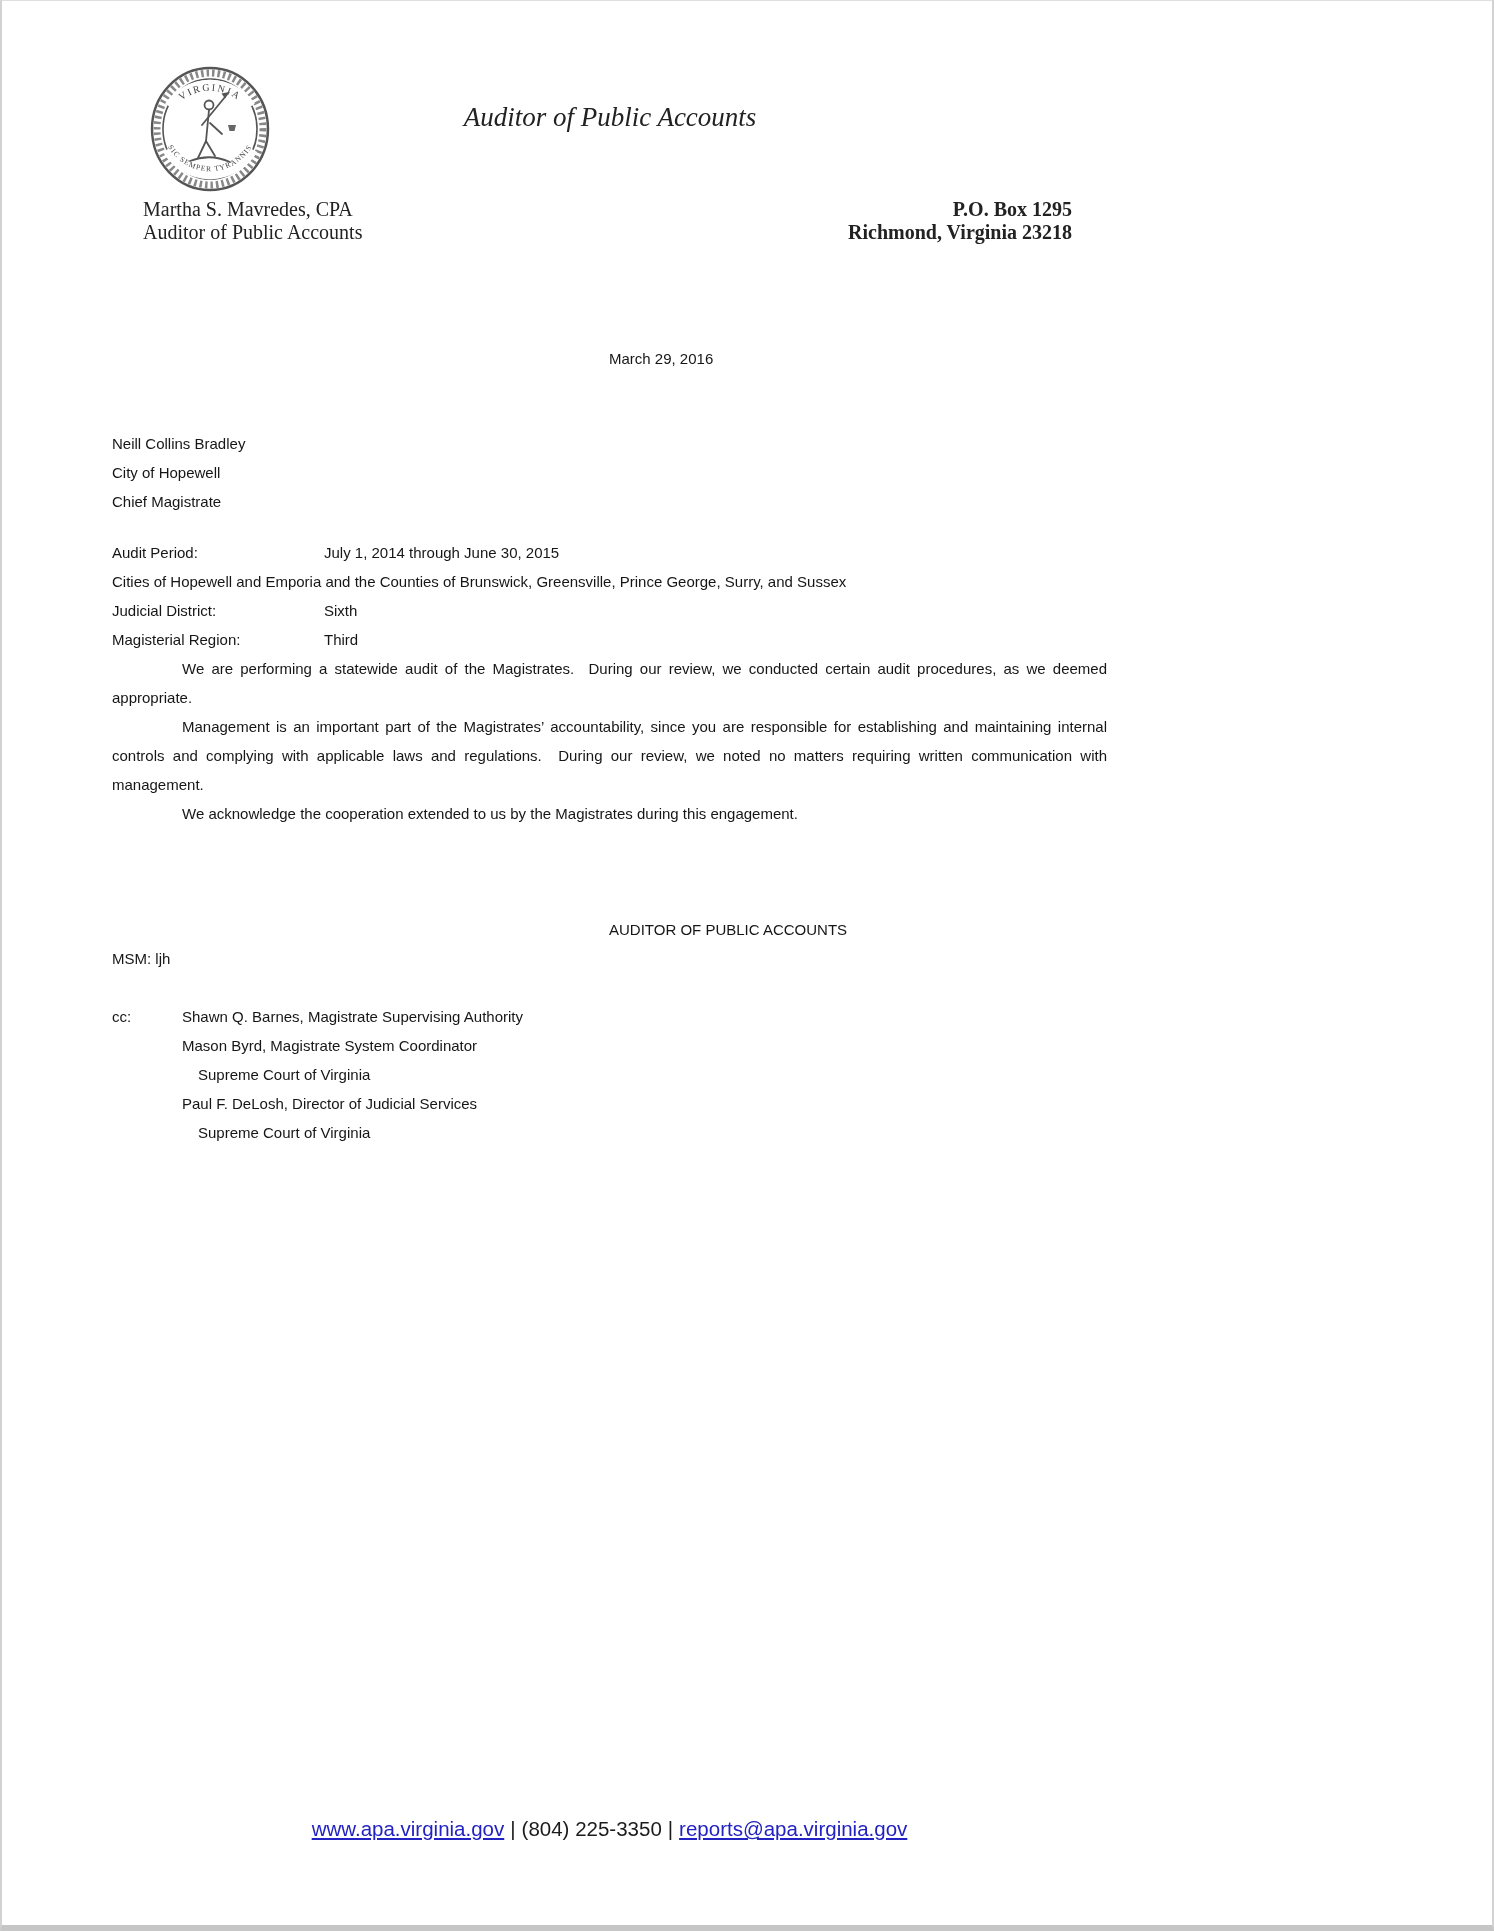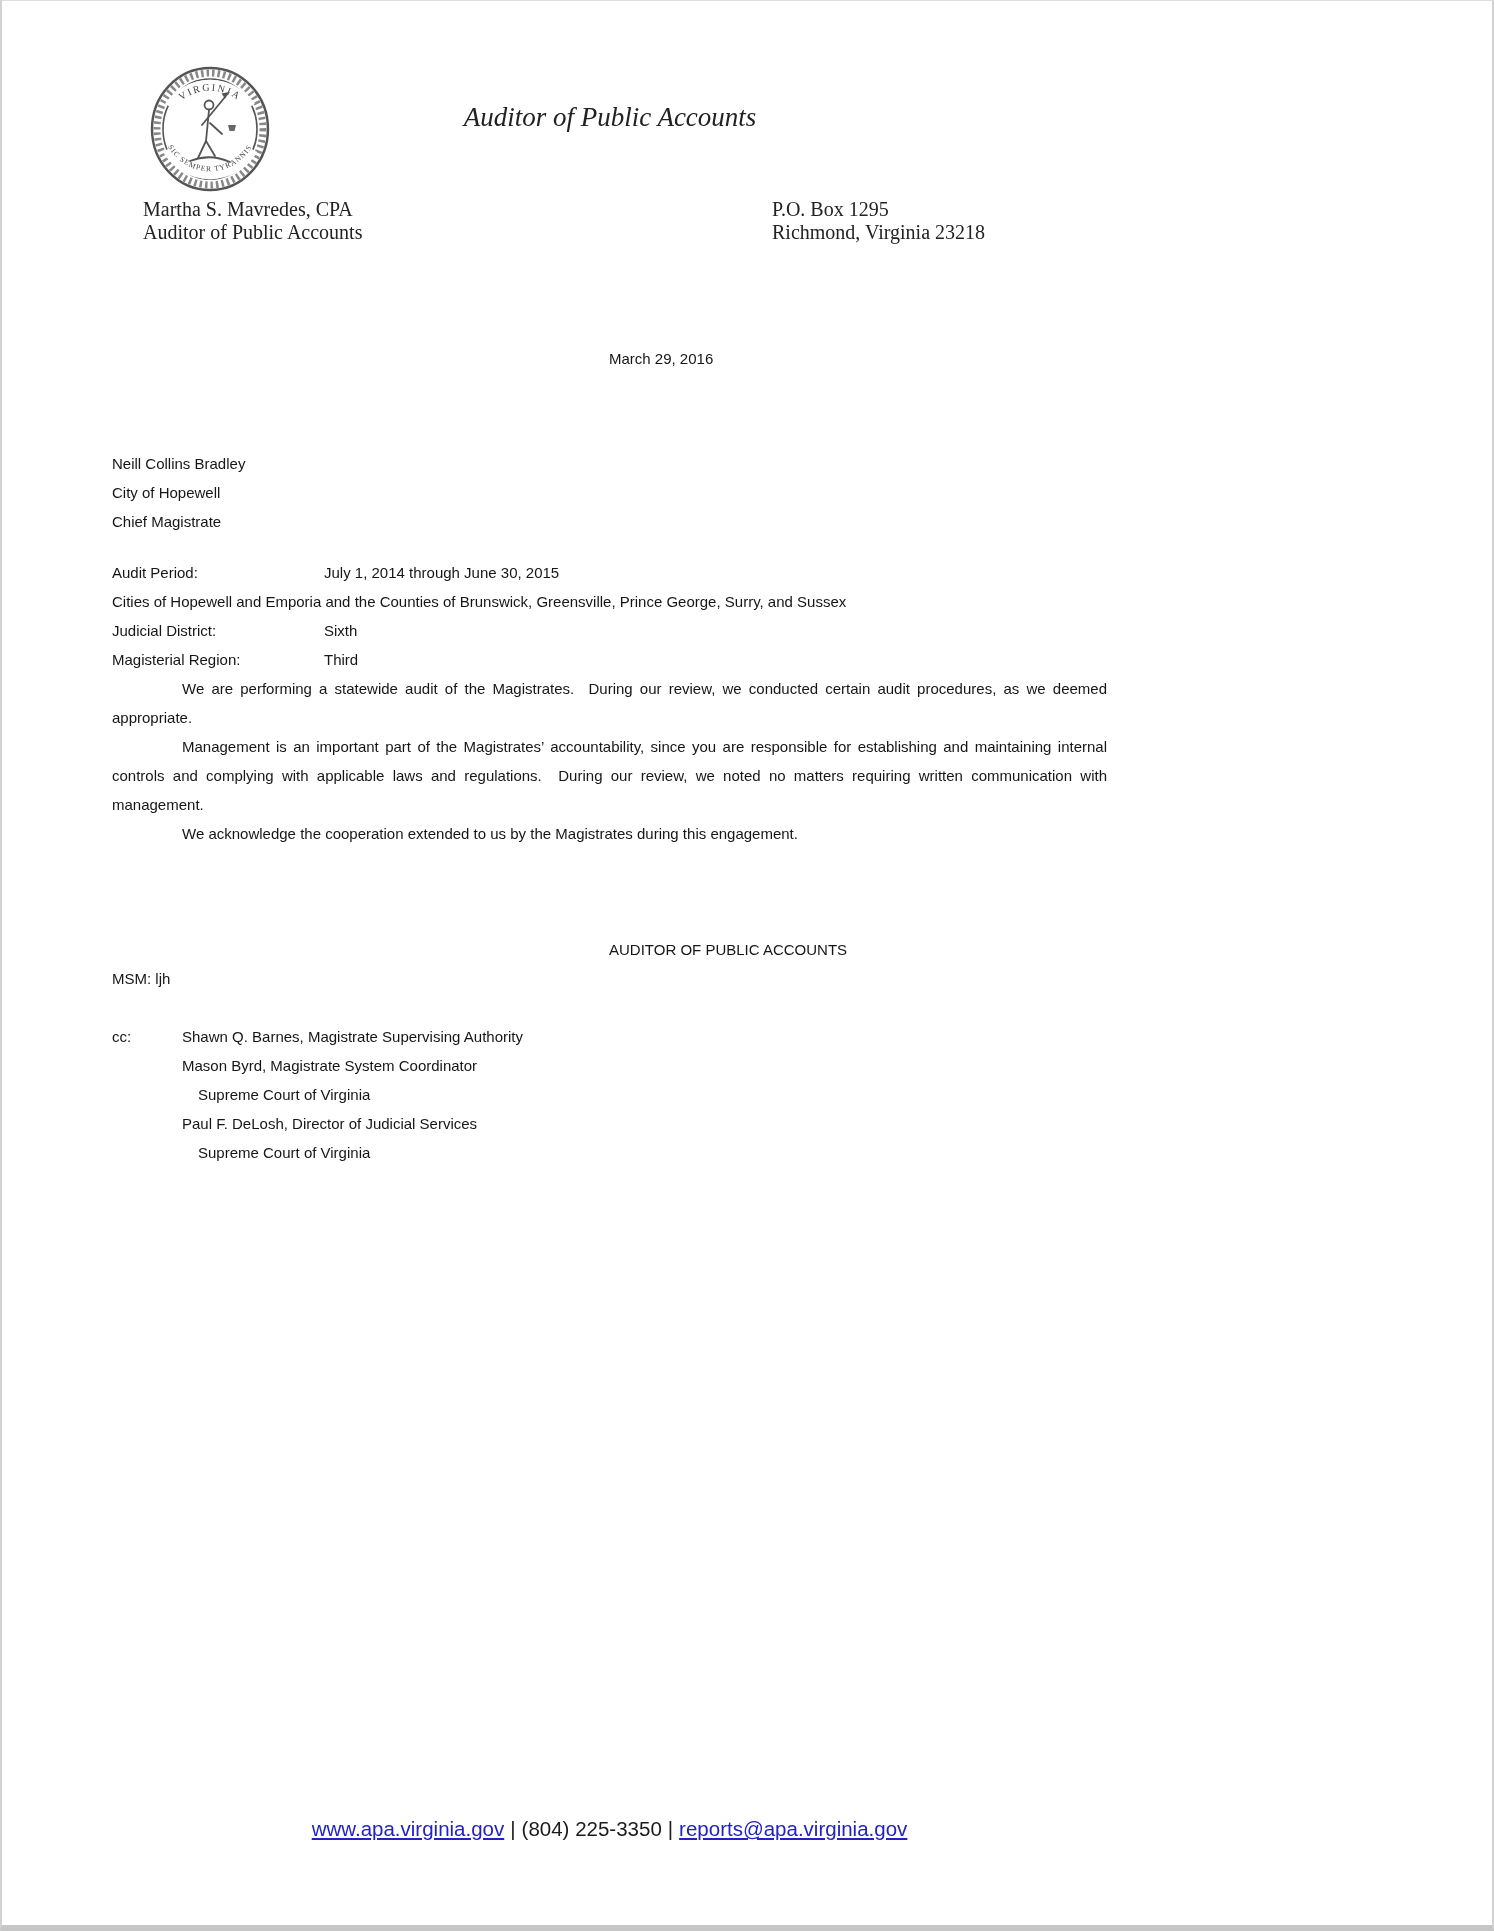--- a/index.html
+++ b/index.html
@@ -26,27 +26,27 @@
   .mast-subtitle{
     margin-top:17px;
     font-family:"Liberation Serif", serif;
     font-style:italic;font-size:27px;line-height:30px;color:#222;
   }
   .official{
     position:absolute;left:141px;top:197px;
     font-family:"Liberation Serif", serif;font-size:20px;line-height:23px;color:#222;
   }
   .address{
-    position:absolute;left:770px;top:197px;width:300px;text-align:left;
-    font-family:"Liberation Serif", serif;font-size:20px;line-height:23px;color:#222;
+    position:absolute;left:770px;top:197px;width:300px;text-align:right;
+    font-family:"Liberation Serif", serif;font-size:20px;line-height:23px;color:#222;font-weight:bold;
   }
   
   .content{position:absolute;left:110px;top:12px;width:995px;font-size:15px;line-height:29px;}
   .date{margin-top:331px;padding-left:497px;}
-  .recipient{margin-top:76px;}
+  .recipient{margin-top:56px;}
   .audit-info{margin-top:22px;}
   .info-row{display:flex;}
   .info-label{width:212px;flex:0 0 212px;}
   .info-value{flex:1;}
   p.body-para{margin:0;text-align:justify;text-indent:70px;}
   .p1{margin-top:58px;}
   .p2{margin-top:28px;}
   .p3{margin-top:28px;}
   .sig-org{margin-top:87px;padding-left:497px;}
   .initials{}

